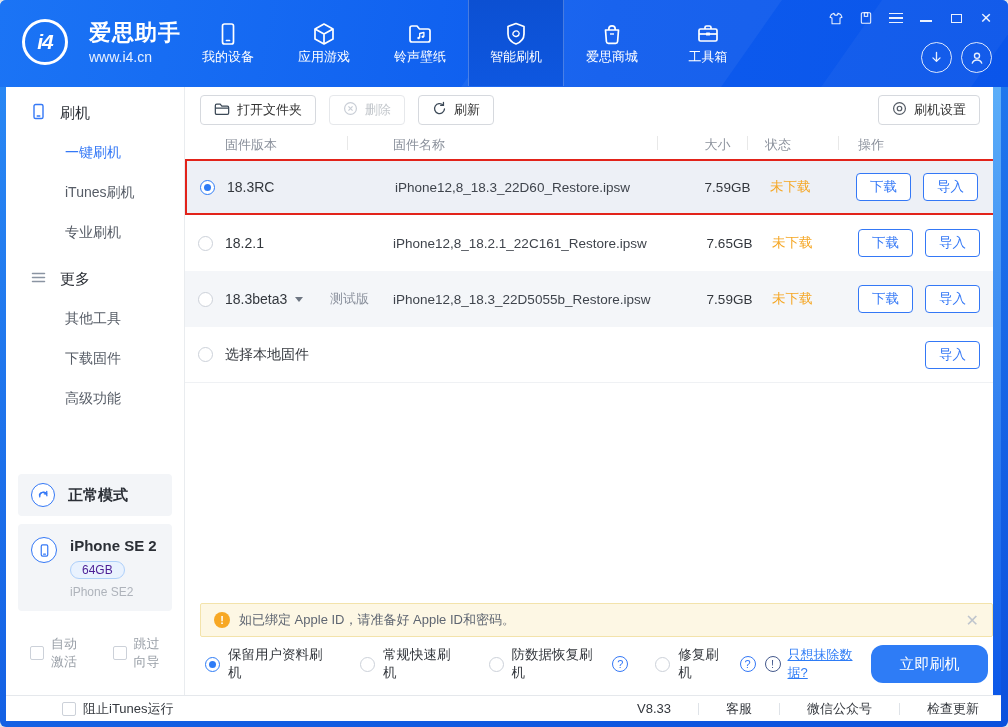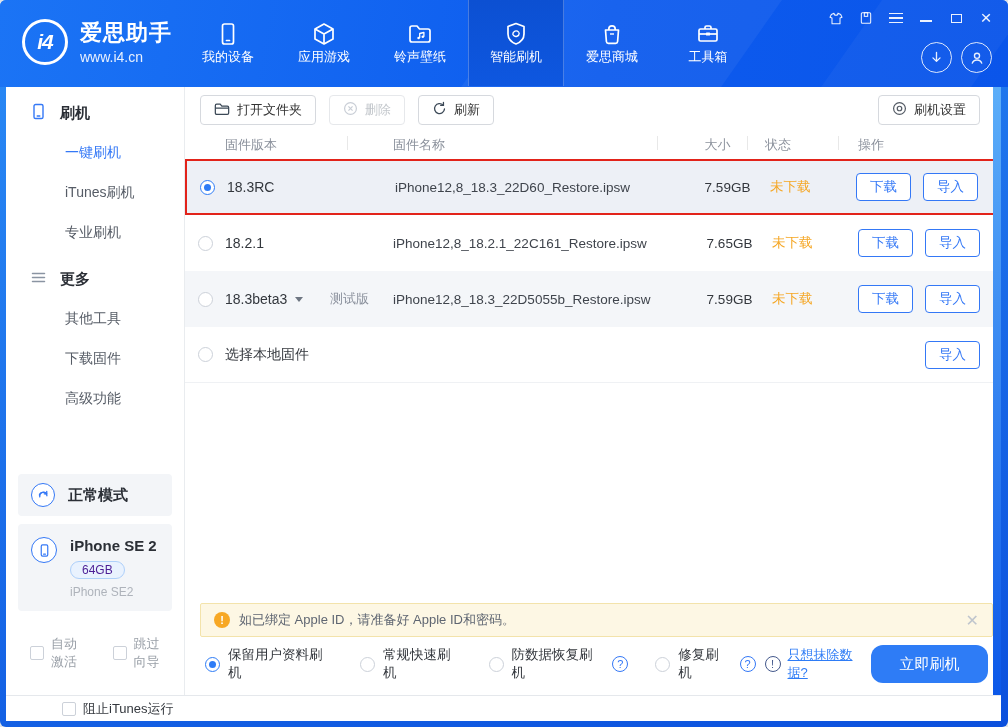--- a/index.html
+++ b/index.html
@@ -7,21 +7,21 @@
   .window { position:relative; width:1008px; height:727px; border-radius:6px; overflow:hidden;
             background:linear-gradient(165deg,#2b8cf6 0%, #0b50dd 100%); }
 
   
   .header { position:relative; height:87px;
             background:linear-gradient(100deg,#1b74f5 0%, #0d5bee 60%, #0a55ea 100%); overflow:hidden; }
   .header::before { content:""; position:absolute; left:480px; top:-40px; width:260px; height:200px;
             background:rgba(255,255,255,0.05); transform:skewX(-35deg); }
   .header::after { content:""; position:absolute; left:840px; top:-40px; width:150px; height:200px;
             background:rgba(255,255,255,0.04); transform:skewX(-35deg); }
-  .logo { position:absolute; left:22px; top:18px; display:flex; align-items:center; gap:12px; z-index:3; }
+  .logo { position:absolute; left:22px; top:18px; display:flex; align-items:center; gap:21px; z-index:3; }
   .logo-circle { width:46px; height:46px; border:3px solid #fff; border-radius:50%;
             display:flex; align-items:center; justify-content:center;
             color:#fff; font-size:21px; font-weight:bold; font-style:italic; letter-spacing:-1px; }
   .logo-title { color:#fff; font-size:22px; font-weight:bold; letter-spacing:1px; }
   .logo-url { color:#e8f1ff; font-size:14px; margin-top:1px; }
   .nav { position:absolute; left:180px; top:0; height:87px; display:flex; z-index:2; }
   .nav-item { width:96px; height:86px; display:flex; flex-direction:column; align-items:center;
             justify-content:center; gap:1px; cursor:pointer; }
   .nav-item.active { background:linear-gradient(180deg,#0c50d2,#0e57e0);
             border-left:1px solid rgba(255,255,255,.25); border-right:1px solid rgba(255,255,255,.25); }
@@ -42,21 +42,21 @@
   
   .frame-inner { position:absolute; top:87px; left:6px; right:7px; bottom:6px; background:#fff;
             display:flex; flex-direction:column; }
   .scroll-strip { position:absolute; top:0; right:0; width:8px; height:calc(100% - 26px);
             background:linear-gradient(180deg,#5caef9,#0c58e8); z-index:6; }
   .body-row { flex:1; display:flex; min-height:0; }
 
   
   .sidebar { width:179px; border-right:1px solid #e9ecef; display:flex; flex-direction:column; }
   .side-group-h { display:flex; align-items:center; gap:13px; padding:16px 0 10px 24px;
-            font-weight:bold; font-size:15px; color:#2b2f36; }
+            font-weight:normal; font-size:15px; color:#2b2f36; }
   .side-item { padding:11px 0 11px 59px; font-size:14px; color:#565c66; cursor:pointer; }
   .side-item.active { color:#3478f6; }
   .side-bottom { margin-top:auto; padding:0 12px; }
   .mode-card { height:42px; border-radius:4px; background:#f3f5f8; display:flex; align-items:center;
             gap:13px; padding-left:13px; cursor:pointer; }
   .mode-label { font-weight:bold; font-size:15px; color:#2b2f36; }
   .icon-circle { border:1.4px solid #3478f6; border-radius:50%; display:flex; align-items:center;
             justify-content:center; background:#fff; }
   .device-card { margin-top:8px; border-radius:4px; background:#f3f5f8; padding:13px 12px 12px 13px;
             display:flex; gap:13px; cursor:pointer; }
@@ -462,15 +462,24 @@
           <button class="flash-btn">立即刷机</button>
         </div>
       </main>
     </div>
 
     <div class="statusbar">
       <span class="check-item">
         <span class="cb"></span>
         <span class="cb-label" style="color:#33373d;">阻止iTunes运行</span>
       </span>
+      <span class="sb-right">
+        <span>V8.33</span>
+        <span class="vsep"></span>
+        <span class="sb-link">客服</span>
+        <span class="vsep"></span>
+        <span class="sb-link">微信公众号</span>
+        <span class="vsep"></span>
+        <span class="sb-link">检查更新</span>
+      </span>
     </div>
   </div>
 </div>
 
 </body></html>

